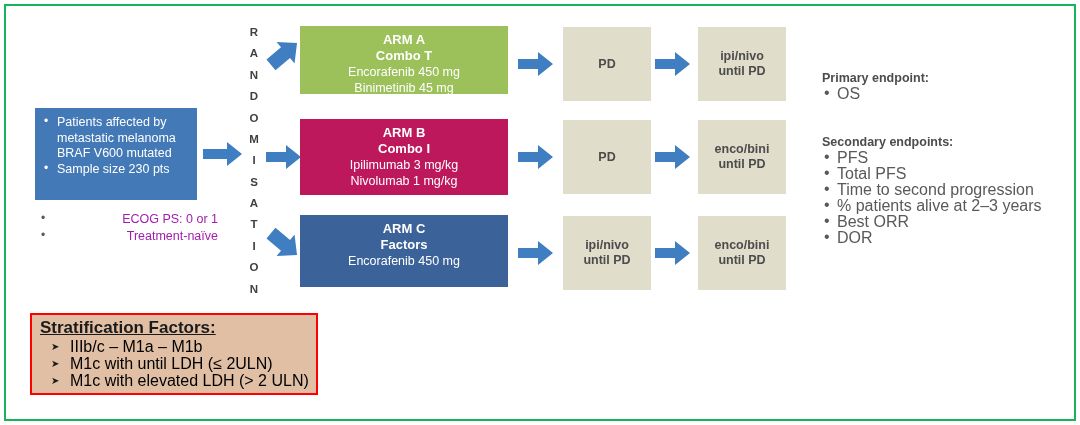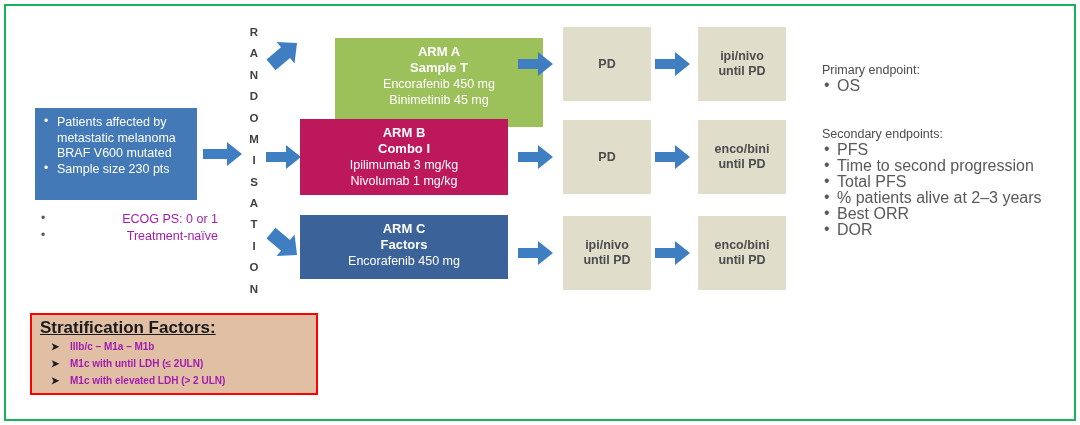--- a/index.html
+++ b/index.html
@@ -128,23 +128,23 @@
     line-height: 16px;
   }
   .arm .d {
     font-size: 12.5px;
     line-height: 16px;
     font-weight: normal;
   }
   .arm .small {
     font-size: 10px;
   }
-  #arm-a { top: 38px; height: 89px; background: #9cc15a; margin-left: 35px; }
+  #arm-a { top: 26px; height: 68px; background: #9cc15a; }
   #arm-b { top: 119px; height: 76px; background: #be185d; }
-  #arm-c { top: 215px; height: 64px; background: #3c6399; }
+  #arm-c { top: 215px; height: 72px; background: #3c6399; }
 
   
   .beige {
     position: absolute;
     width: 88px;
     height: 74px;
     background: #e0ddcb;
     color: #4c4c4c;
     font-size: 12.5px;
     font-weight: bold;
@@ -157,23 +157,24 @@
   }
 
   
   .endpoints {
     position: absolute;
     left: 822px;
     width: 240px;
   }
   .ep-title {
     font-size: 12.5px;
-    font-weight: normal;
+    font-weight: bold;
     color: #4c4c4c;
     line-height: 16px;
+    margin-top: 8px;
   }
   .endpoints ul { margin: 0; padding: 0; list-style: none; }
   .endpoints li {
     position: relative;
     padding-left: 15px;
     font-size: 16px;
     line-height: 16px;
     color: #58595b;
   }
   .endpoints li::before {
@@ -202,23 +203,23 @@
     font-size: 17px;
     font-weight: bold;
     color: #1a1a1a;
     text-decoration: underline;
     line-height: 16px;
   }
   .strat ul { margin: 2px 0 0 0; padding: 0; list-style: none; }
   .strat li {
     position: relative;
     padding-left: 30px;
-    font-size: 10px;
-    font-weight: bold;
-    color: #a21caf;
+    font-size: 16px;
+    font-weight: normal;
+    color: #000000;
     line-height: 17px;
   }
   .strat li::before {
     content: "\27A4";
     position: absolute;
     left: 11px;
     top: 0;
     font-size: 10px;
     color: #1a1a1a;
   }
@@ -275,21 +276,21 @@
   </svg>
 
   <svg class="arrow" style="left:266px; top:226px;" width="36" height="36" viewBox="0 0 36 36">
     <g transform="rotate(40 18 18)">
       <path d="M1 11 L20 11 L20 4 L35 18 L20 32 L20 25 L1 25 Z" fill="#3f7fc1"></path>
     </g>
   </svg>
 
   <div class="arm" id="arm-a">
     <div class="t1">ARM A</div>
-    <div class="t2">Sample T</div>
+    <div class="t2">Combo T</div>
     <div class="d">Encorafenib 450 mg</div>
     <div class="d">
       <span>Binimetinib 45 mg</span><span class="small"></span>
     </div>
   </div>
 
   <svg class="arrow" style="left:518px; top:50px;" width="36" height="28" viewBox="0 0 36 28">
     <path d="M0 9 L20 9 L20 2 L35 14 L20 26 L20 19 L0 19 Z" fill="#3f7fc1"></path>
   </svg>
 
@@ -348,22 +349,22 @@
     <div class="ep-title">Primary endpoint:</div>
     <ul>
       <li>OS</li>
     </ul>
   </div>
 
   <div class="endpoints" id="secondary-endpoints">
     <div class="ep-title">Secondary endpoints:</div>
     <ul>
       <li>PFS</li>
+      <li>Total PFS</li>
       <li>Time to second progression</li>
-      <li>Total PFS</li>
       <li>% patients alive at 2–3 years</li>
       <li>Best ORR</li>
       <li>DOR</li>
     </ul>
   </div>
 
   <div class="strat">
     <div class="strat-title">Stratification Factors:</div>
     <ul>
       <li>IIIb/c – M1a – M1b</li>

